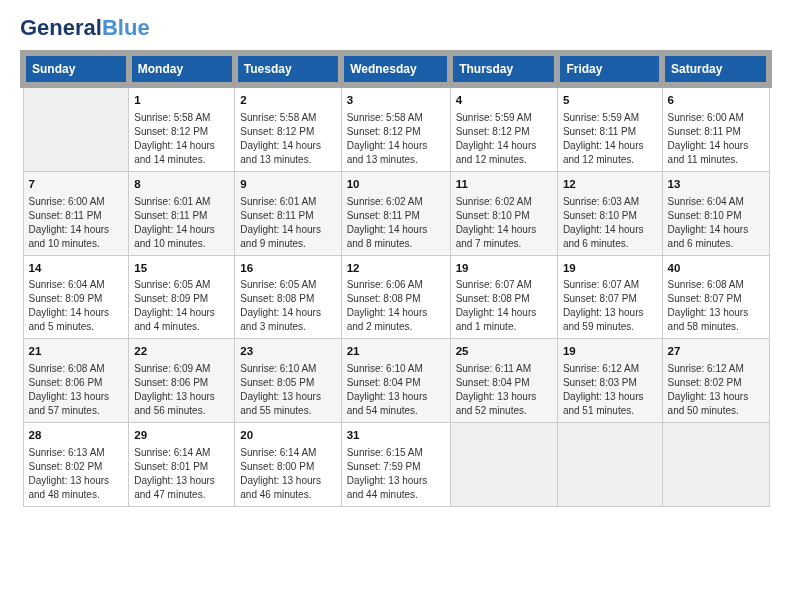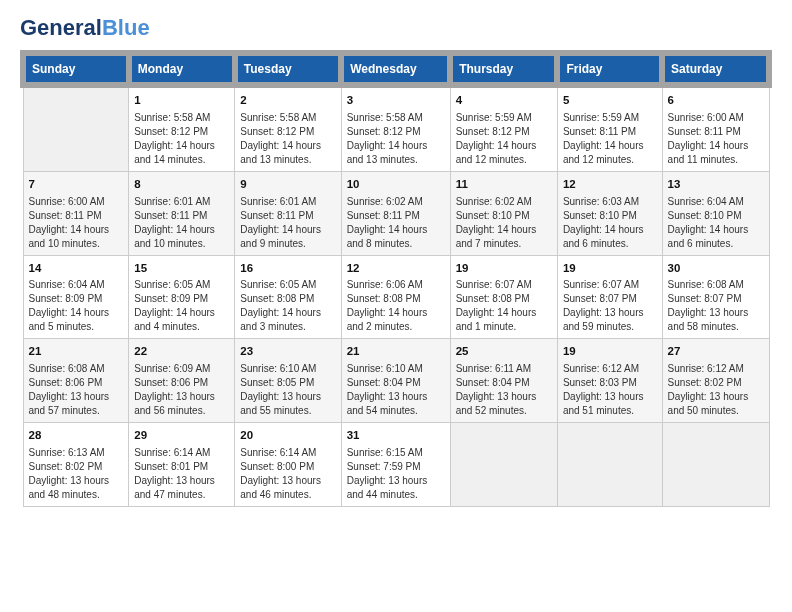--- a/index.html
+++ b/index.html
@@ -194,21 +194,21 @@
         </td>
         <td>
           <span class="day-number">19</span>
           <div class="day-info">Sunrise: 6:07 AM<br>Sunset: 8:08 PM<br>Daylight: 14 hours and 1 minute.</div>
         </td>
         <td>
           <span class="day-number">19</span>
           <div class="day-info">Sunrise: 6:07 AM<br>Sunset: 8:07 PM<br>Daylight: 13 hours and 59 minutes.</div>
         </td>
         <td>
-          <span class="day-number">30</span>
+          <span class="day-number">40</span>
           <div class="day-info">Sunrise: 6:08 AM<br>Sunset: 8:07 PM<br>Daylight: 13 hours and 58 minutes.</div>
         </td>
       </tr>
       <tr>
         <td>
           <span class="day-number">21</span>
           <div class="day-info">Sunrise: 6:08 AM<br>Sunset: 8:06 PM<br>Daylight: 13 hours and 57 minutes.</div>
         </td>
         <td>
           <span class="day-number">22</span>

